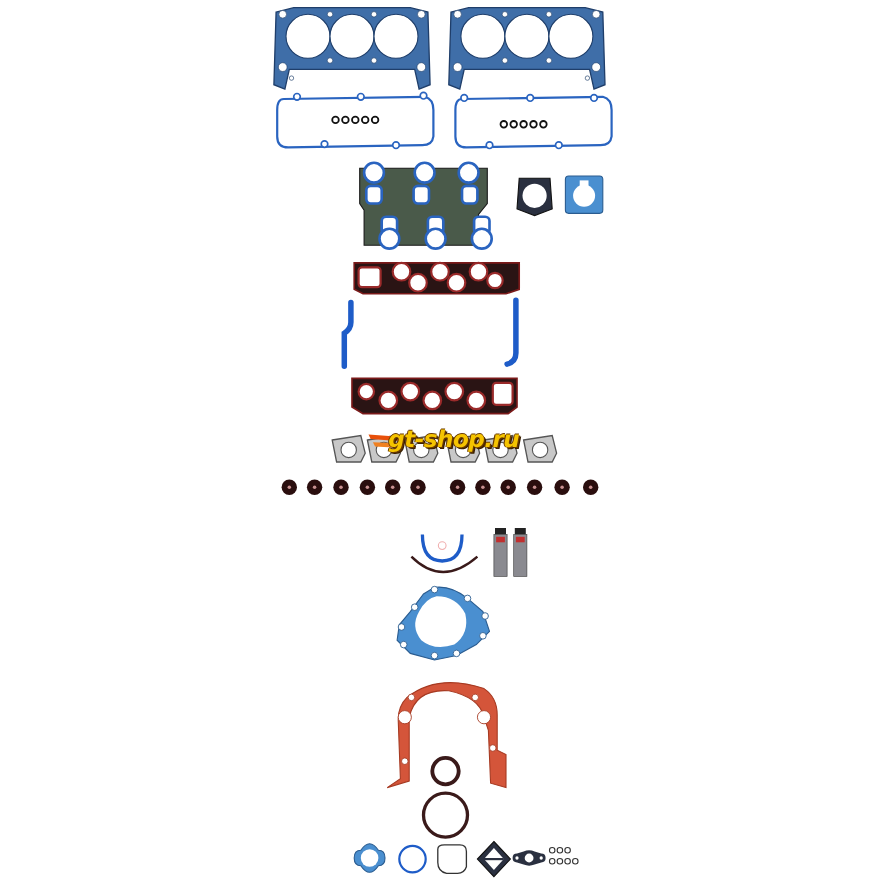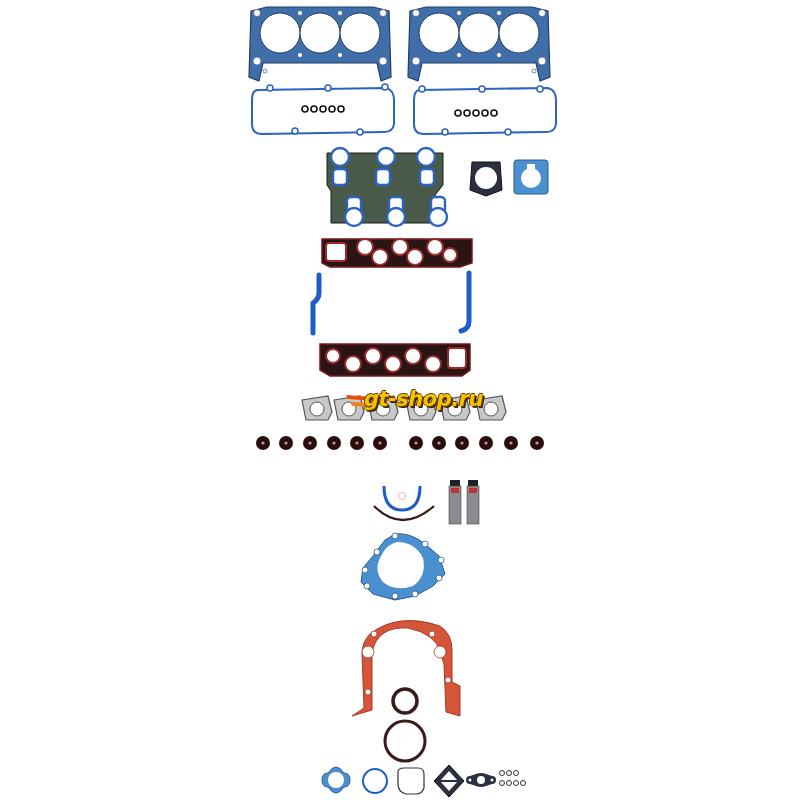--- a/index.html
+++ b/index.html
@@ -1,20 +1,20 @@
 <!DOCTYPE html>
 <html><head>
 <meta charset="utf-8">
 <style>
   html, body { margin:0; padding:0; background:#ffffff; }
   body { width:800px; height:800px; position:relative; overflow:hidden; font-family:"DejaVu Sans", sans-serif; }
   .part { position:absolute; }
   svg { display:block; overflow:visible; }
   .watermark {
-    position:absolute; left:346px; top:387px; width:140px; height:30px;
+    position:absolute; left:335px; top:387px; width:140px; height:30px;
   }
   .wm-text {
     position:absolute; left:18px; top:0px;
     font-family:"DejaVu Sans", sans-serif; font-weight:bold; font-style:italic;
     font-size:21px; color:#f5c400; letter-spacing:-0.5px;
     text-shadow: 1px 1px 0 #6a3a00, -1px 0 0 #6a3a00, 0 -1px 0 #6a3a00, 2px 2px 0 #3a2000;
     white-space:nowrap;
   }
   .wm-swoosh { position:absolute; left:0; top:6px; }
 </style>

